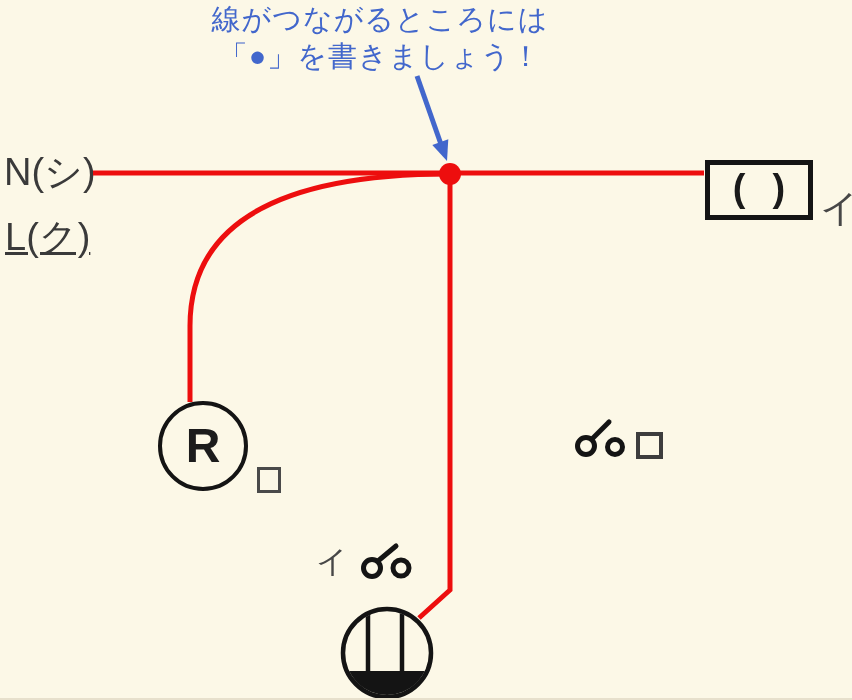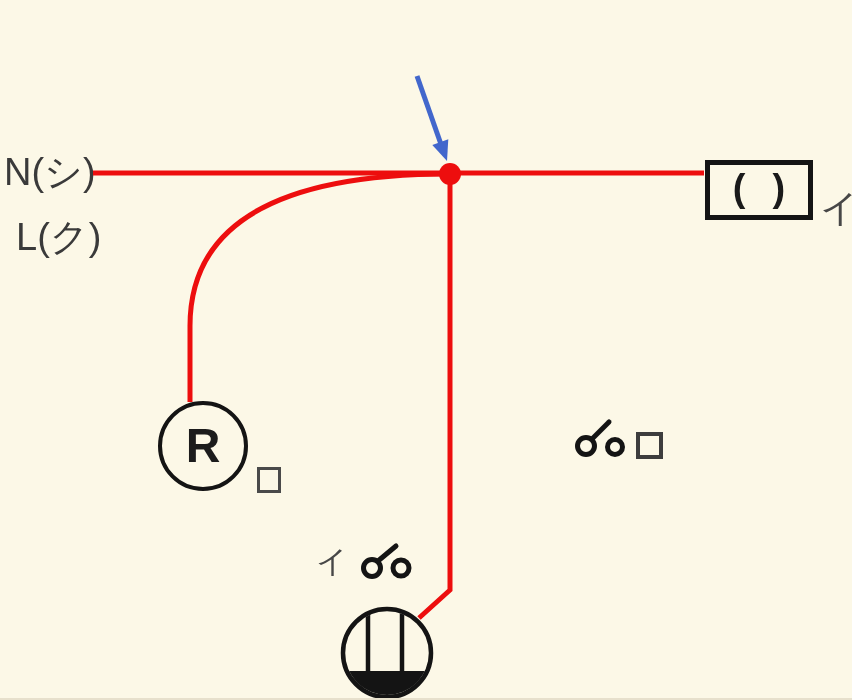--- a/index.html
+++ b/index.html
@@ -22,21 +22,21 @@
 
   .instruction{
     position:absolute;left:120px;top:1px;width:520px;
     text-align:center;color:var(--annotation-blue);
     font-size:29px;line-height:37px;letter-spacing:1px;font-weight:500;
   }
   .instruction .line{display:block;}
 
   .label{position:absolute;color:var(--label-gray);font-size:38px;line-height:34px;white-space:nowrap;}
   .n-label{left:4px;top:155px;}
-  .l-label{left:16px;top:220px;}
+  .l-label{left:5px;top:220px;text-decoration:underline;}
   .circuit-label{color:var(--muted-gray);}
   .box-circuit{left:820px;top:191px;}
   .switch-circuit{left:316px;top:545px;font-size:31px;}
 
   .outlet-box{
     position:absolute;left:705px;top:160px;width:108px;height:60px;
     border:5px solid var(--symbol-black);
     display:flex;align-items:center;justify-content:center;gap:27px;
     color:#1a1a1a;font-size:38px;font-weight:700;line-height:1;
     padding-bottom:4px;
@@ -59,20 +59,24 @@
   .ceil{stroke:var(--symbol-black);stroke-width:4.5;fill:none;}
   .ceil-fill{fill:var(--symbol-black);stroke:none;}
 
   .bottom-edge{position:absolute;left:0;bottom:0;width:852px;height:2px;background:var(--edge-tan);}
 </style>
 </head>
 <body>
 
 <div class="stage">
 
+  <div class="instruction">
+    <span class="line">線がつながるところには</span>
+    <span class="line">「●」を書きましょう！</span>
+  </div>
 
   <div class="label n-label">N(シ)</div>
   <div class="label l-label">L(ク)</div>
 
   <svg class="shapes" viewBox="0 0 852 700">
     <defs>
       <clipPath id="ceilClip">
           <circle cx="387" cy="653" r="42"></circle>
         </clipPath>
     </defs>

